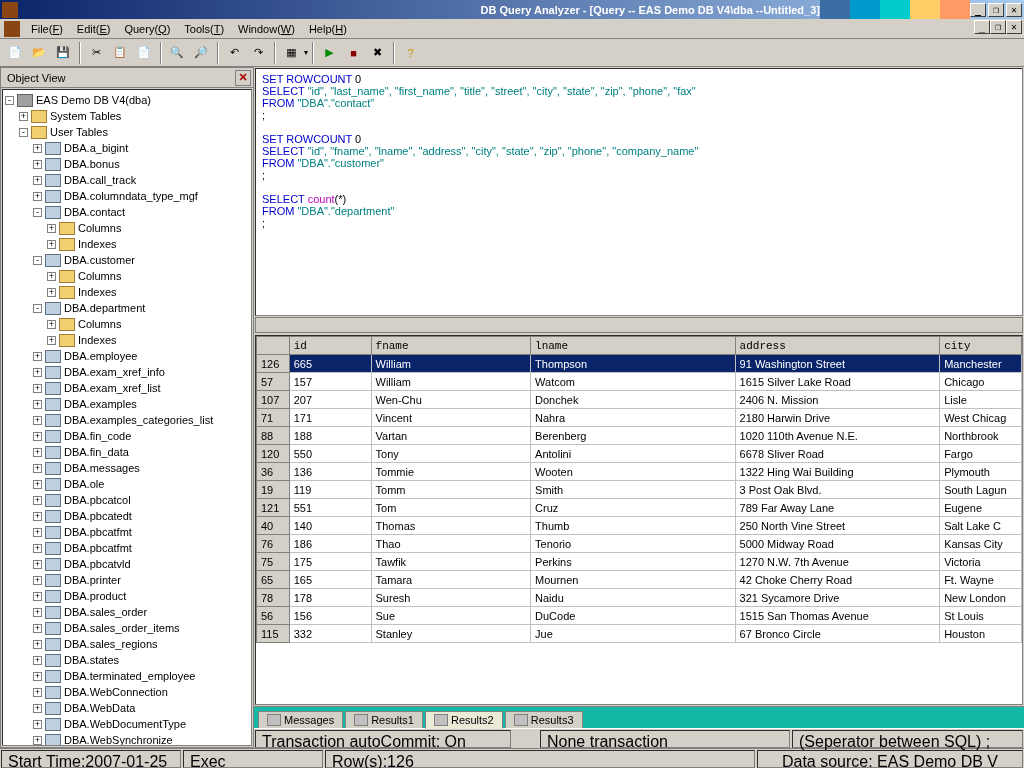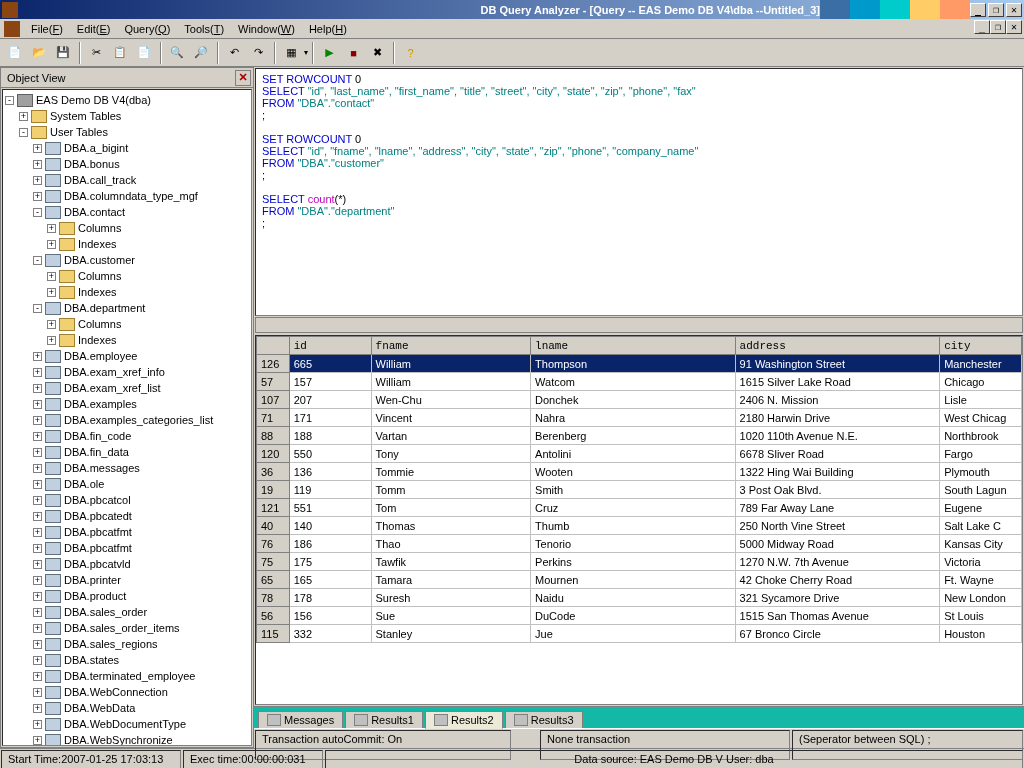--- a/index.html
+++ b/index.html
@@ -42,21 +42,21 @@
 table.grid td { border:1px solid #c0c0c0; padding:1px 4px; height:18px;}
 table.grid td.rowhdr { background:#d4d0c8; border:1px solid #808080; text-align:left; width:32px;margin-top:47px;}
 table.grid tr.selected td { background:#0a246a; color:#fff; }
 table.grid tr.selected td.rowhdr { background:#d4d0c8; color:#000;}
 .col-id { width:80px; } .col-fname{ width:156px;} .col-lname{ width:200px;} .col-addr{ width:200px;} .col-city{ width:80px;}
 .tabs { height:22px; background:#14b8a6; display:flex; align-items:flex-end; padding-left:4px; border-top:1px solid #808080;}
 .tab { padding:2px 8px; background:#d4d0c8; border:1px solid #808080; border-bottom:none; margin-right:2px; display:flex; align-items:center; gap:3px; cursor:pointer; font-size:11px;}
 .tab.active { background:#ece9d8; border-bottom:1px solid #ece9d8; position:relative; top:1px;}
 .tab-icon { width:14px; height:12px; background:#c0c0c0; border:1px solid #808080;}
 .statusbar { height:20px; background:#d4d0c8; display:flex; border-top:1px solid #fff;}
-.status-cell { border:1px inset #808080; padding:2px 6px; height:30px; margin:1px; font-size:11px;}
+.status-cell { border:1px inset #808080; padding:2px 6px; height:18px; margin:1px; font-size:16px;}
 .sc1{width:256px;} .sc2{width:250px;margin-left:28px;} .sc3{flex:1;}
 .statusbar2 { height:20px; background:#d4d0c8; display:flex; border-top:1px solid #808080;}
 .scA{width:180px;} .scB{width:140px;} .scC{width:430px;} .scD{flex:1;text-align:center;}
 </style>
 </head>
 <body>
 
 <div class="titlebar">
   <div class="icon"></div>
   <div class="title">DB Query Analyzer - [Query  --  EAS Demo DB V4\dba  --Untitled_3]</div>
@@ -517,14 +517,15 @@
       <div class="status-cell sc1">Transaction autoCommit: On</div>
       <div class="status-cell sc2">None transaction</div>
       <div class="status-cell sc3">(Seperator between SQL)  ;</div>
     </div>
   </div>
 </div>
 
 <div class="statusbar2">
   <div class="status-cell scA">Start Time:2007-01-25 17:03:13</div>
   <div class="status-cell scB">Exec time:00:00:00:031</div>
+  <div class="status-cell scC">Row(s):126</div>
   <div class="status-cell scD">Data source: EAS Demo DB V  User: dba</div>
 </div>
 
 </body></html>

